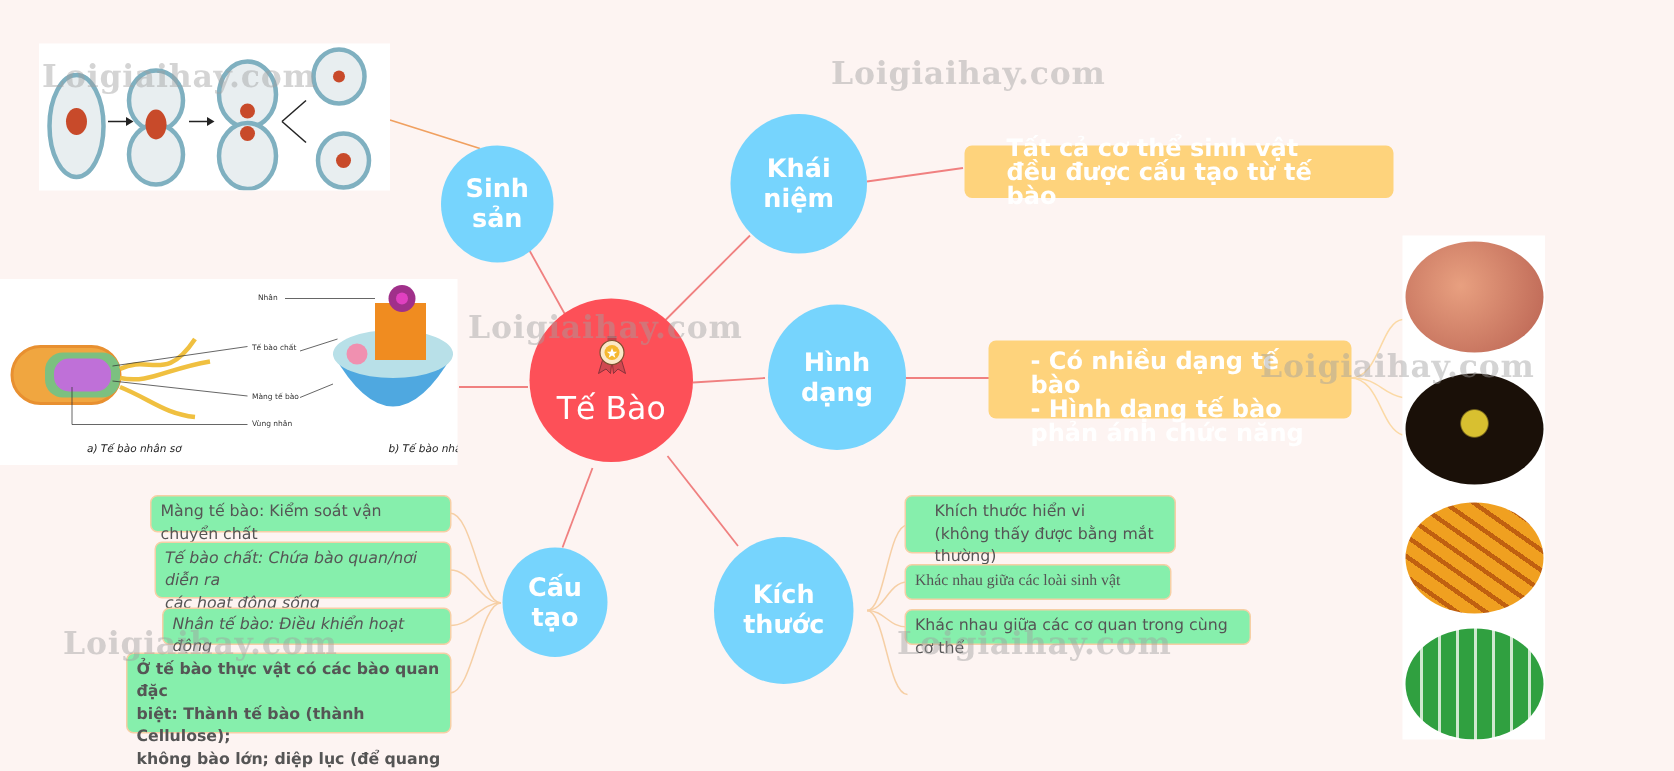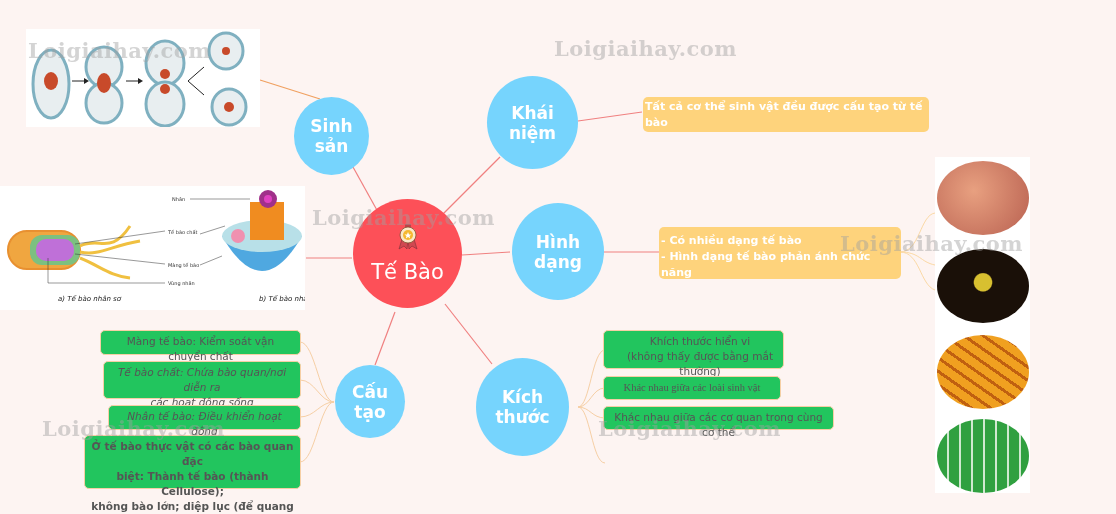--- a/index.html
+++ b/index.html
@@ -20,37 +20,36 @@
     font-weight: bold;
   }
   .node.branch { background: #76d4fd; font-size: 17px; }
   .node.root { background: #fd5058; font-size: 20px; flex-direction: column; }
   .root .label { margin-top: 10px; font-weight: normal; font-size: 21px; text-align: right; }
 
   .yellow-box {
     position: absolute;
     background: #fed37c;
     color: #ffffff;
-    font-size: 11px;
+    font-size: 16px;
     border-radius: 5px;
-    padding: 6px 2px;
+    padding: 6px 28px;
     line-height: 16px;
     font-weight: bold;
   }
   .leaf {
     position: absolute;
-    background: #22c55e;
+    background: #86efac;
     border: 1px solid #f6cfa5;
     border-radius: 5px;
     color: #555555;
     font-size: 10.5px;
     line-height: 15px;
     padding: 3px 6px;
     white-space: pre-line;
-    text-align: center;
   }
   .watermark {
     position: absolute;
     font-family: "DejaVu Serif", "Liberation Serif", serif;
     font-weight: bold;
     font-size: 21px;
     color: rgba(160,160,160,0.45);
     letter-spacing: 0.5px;
     pointer-events: none;
     white-space: nowrap;

